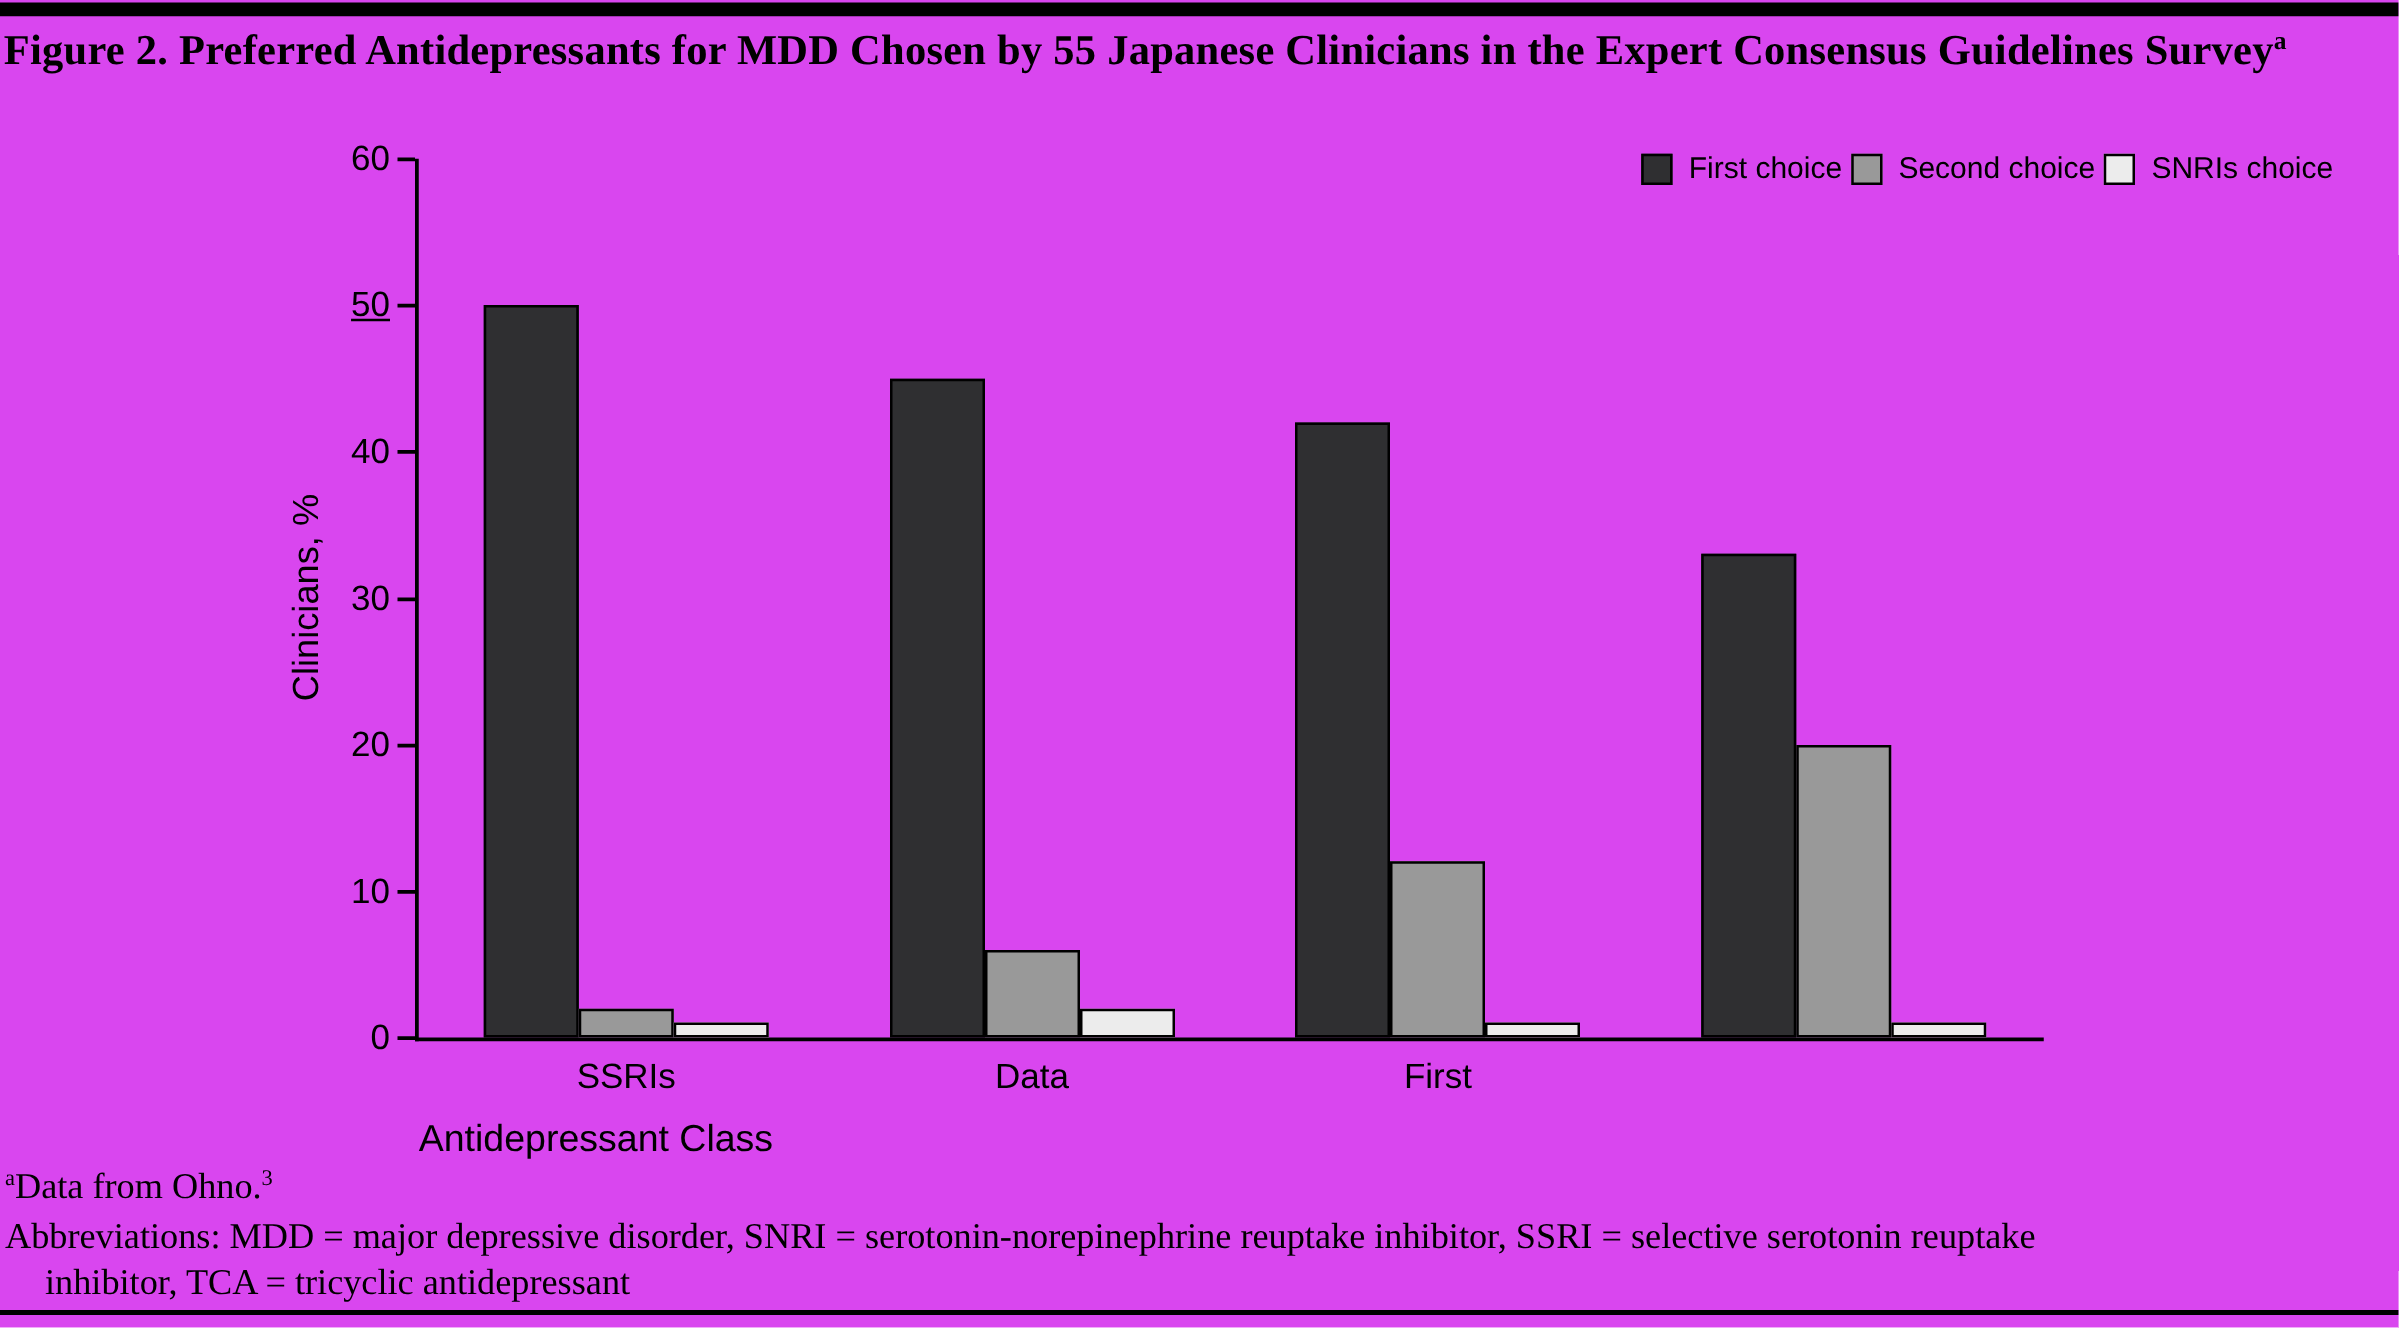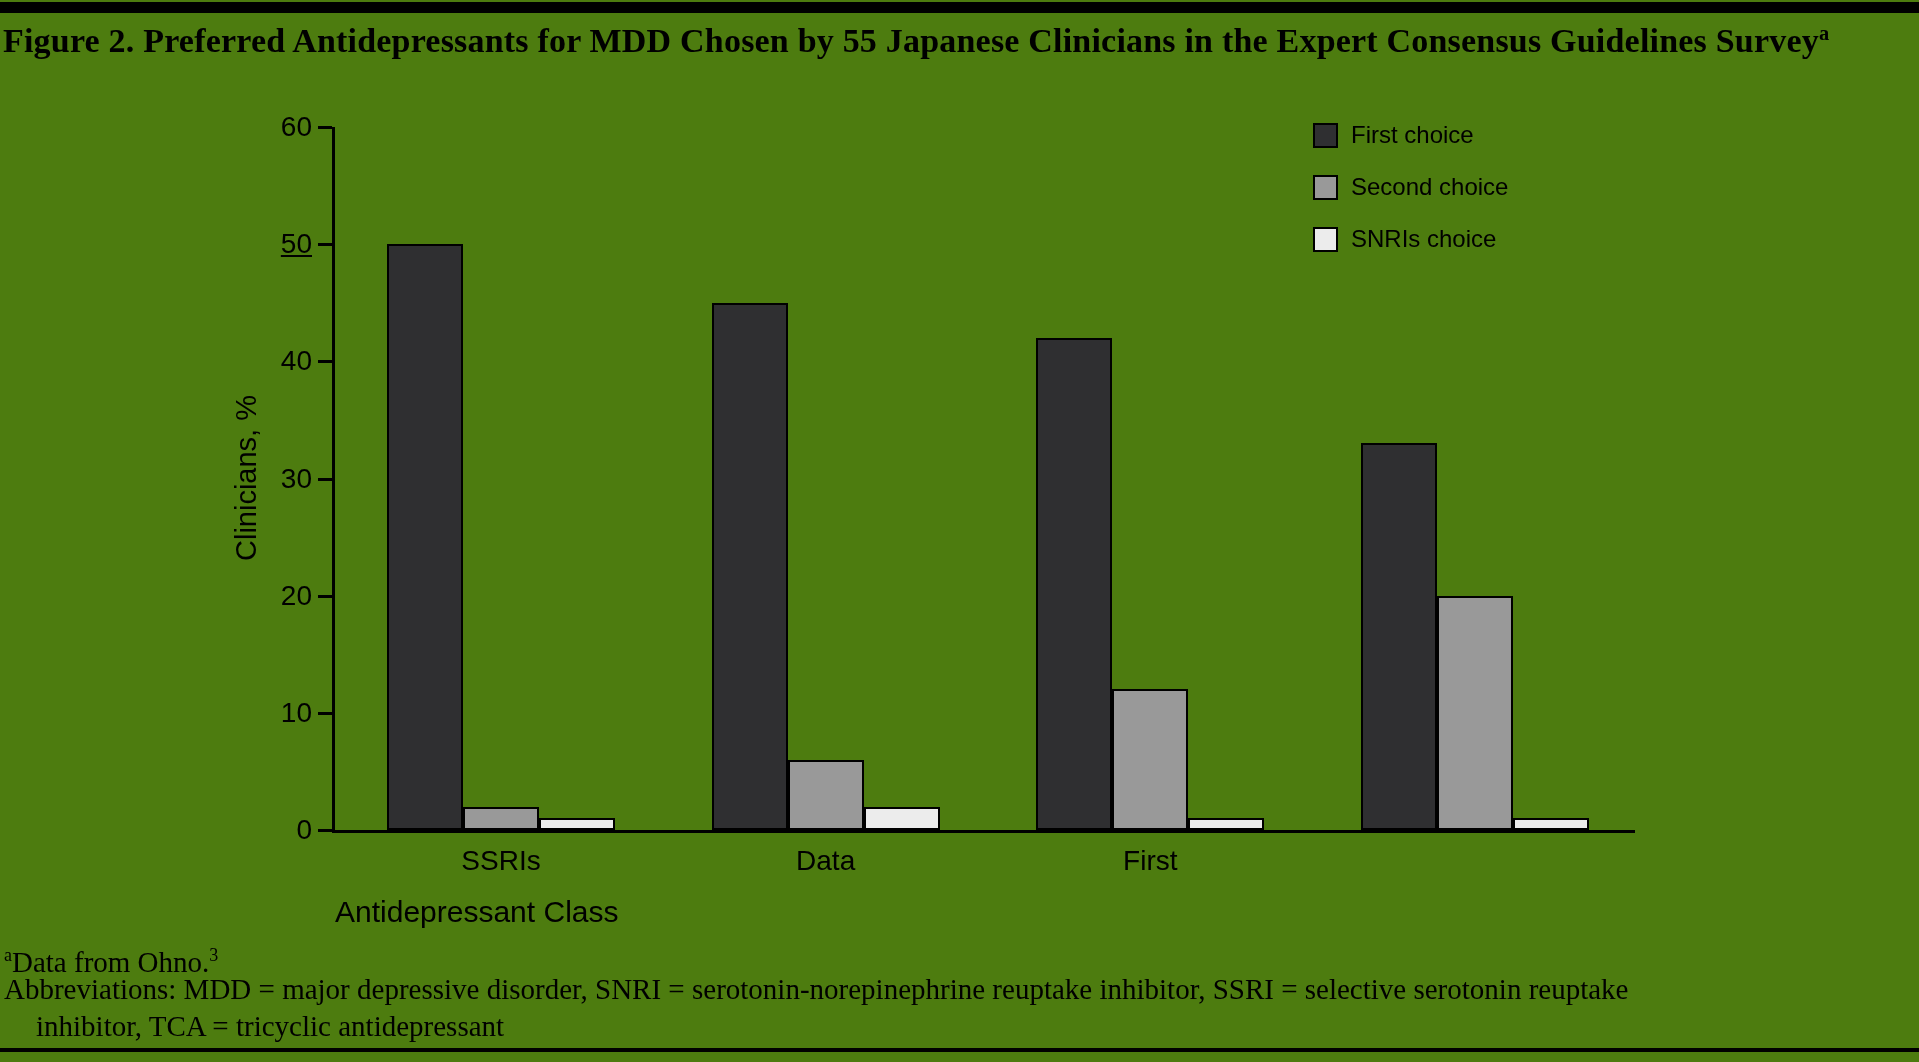--- a/index.html
+++ b/index.html
@@ -1,20 +1,20 @@
 <!DOCTYPE html>
 <html><head>
 <meta charset="utf-8">
 <style>
   html, body { margin: 0; padding: 0; background: #ffffff; }
   .page {
     position: relative;
     width: 1919px;
     height: 1062px;
-    background: #4d7c0f;
+    background: #d946ef;
     overflow: hidden;
     font-family: "Liberation Sans", sans-serif;
     color: #000;
   }
   .top-rule {
     position: absolute; top: 2px; left: 0; width: 100%; height: 11px;
     background: #000;
   }
   .bottom-rule {
     position: absolute; top: 1048px; left: 0; width: 100%; height: 4px;
@@ -60,37 +60,37 @@
     font-size: 29px; white-space: nowrap;
   }
   .x-axis-title {
     position: absolute; left: 335px; top: 895px; width: 1300px;
     text-align: left; font-size: 30px;
   }
 
   
   .legend {
     position: absolute; left: 1313px; top: 122px;
-    display: flex; flex-direction: column; gap: 26px;
+    display: flex; flex-direction: row; gap: 7px;
   }
   .legend-row { display: flex; align-items: center; gap: 13px; height: 26px; }
   .legend-swatch {
     width: 25px; height: 25px; box-sizing: border-box;
     border: 2px solid #000; flex: 0 0 auto;
   }
   .legend-label { font-size: 24px; line-height: 26px; }
 
   
   .footnote {
     position: absolute; left: 4px;
     font-family: "Liberation Serif", serif;
     font-size: 29px; white-space: nowrap;
   }
   .footnote sup { font-size: 62%; }
-  .fn-source { top: 932px; margin-top: 13px; }
+  .fn-source { top: 932px; }
   .fn-abbrev1 { top: 973px; }
   .fn-abbrev2 { top: 1010px; left: 36px; }
 </style>
 </head>
 <body>
 
 <div class="page">
 
   <div class="top-rule"></div>
 

